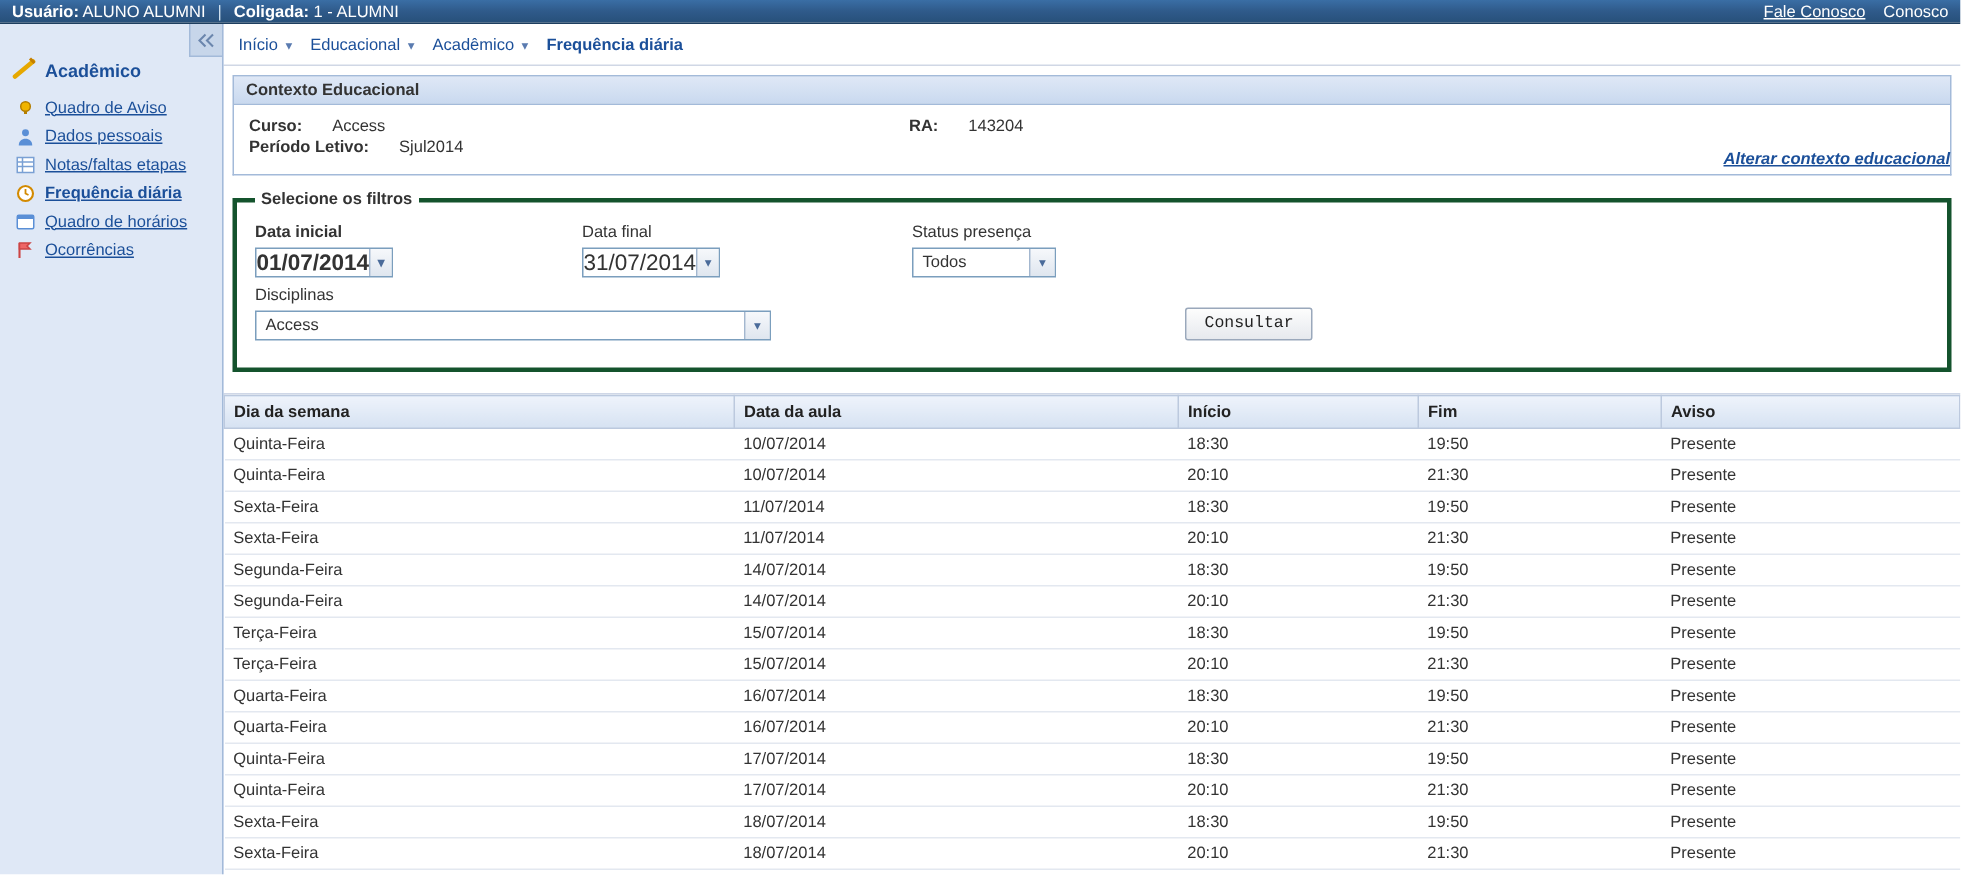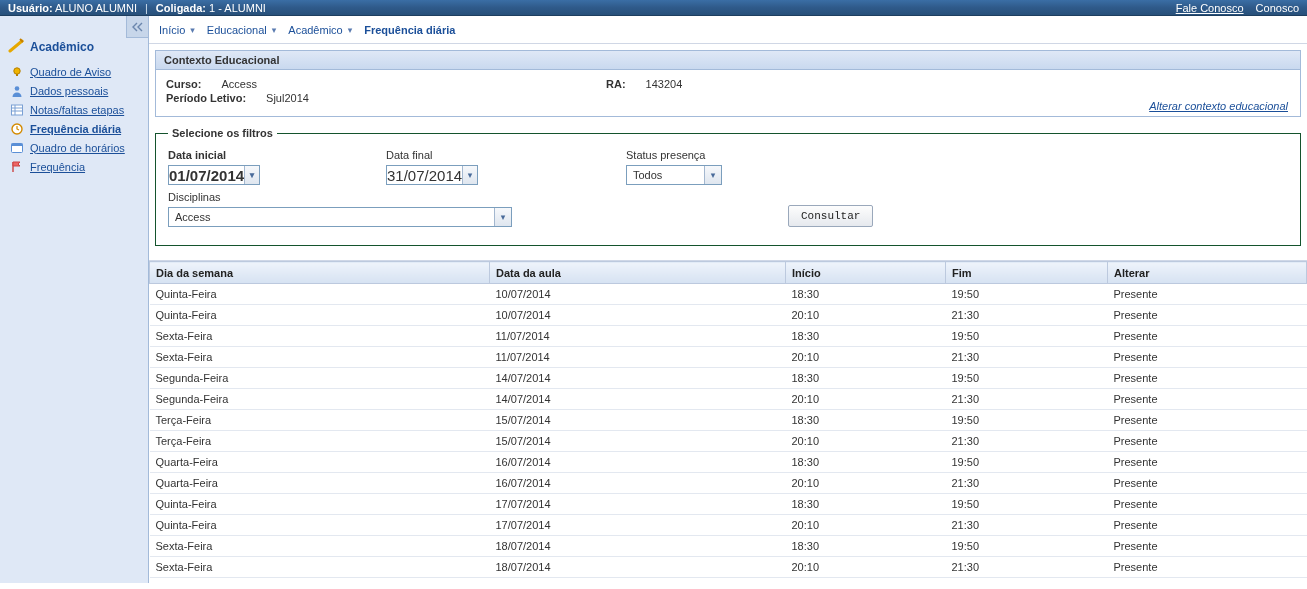--- a/index.html
+++ b/index.html
@@ -106,42 +106,43 @@
     padding: 8px 10px 10px 10px;
     position: relative;
     background: #fff;
   }
   .ctx-grid { display:flex; }
   .ctx-col { flex: 1 1 auto; }
   .ctx-col.label-col { flex: 0 0 440px; }
   .ctx-row { display:flex; gap:20px; margin-bottom: 2px; }
   .ctx-row .k { font-weight: bold; }
   .panel-bd .alter-link {
-    position: absolute; right: 12px; bottom: 4px;
+    position: absolute; right: 0; bottom: 4px;
     color: #1b4f99; text-decoration: underline;
     font-style: italic;
     cursor: pointer;
+    font-weight: bold;
   }
 
   
   fieldset.filters {
     margin: 10px 6px 0 6px;
-    border: 1px solid #14532d;
+    border: 3px solid #14532d;
     padding: 10px 12px 14px 12px;
   }
   fieldset.filters legend {
     padding: 0 4px;
     font-weight: bold;
     color: #333;
   }
   .filter-row { display:flex; gap: 0; margin-bottom: 4px; }
   .fcol { margin-right: 4px; }
   .fcol.w1 { width: 214px; font-weight: bold; }
   .fcol.w2 { width: 216px; }
-  .fcol.w3 { width: 200px; margin-left: 20px; }
+  .fcol.w3 { width: 200px; }
   .fcol.wide { width: 430px; }
   .flabel { display:block; margin-bottom: 4px; }
   .date-field, .select-field, .combo-field {
     border: 1px solid #7b9ebd;
     height: 20px;
     background: #fff;
     display: flex;
     align-items: center;
   }
   .date-field { width: 92px; }
@@ -293,21 +294,21 @@
           </span>
           <a>Quadro de horários</a>
         </li>
         <li>
           <span class="tree-ico">
             <svg width="14" height="14" viewBox="0 0 14 14">
               <path d="M3 2v10" stroke="#c44" stroke-width="1.4"></path>
               <path d="M3 2h7l-2 2 2 2H3z" fill="#e66" stroke="#c44"></path>
             </svg>
           </span>
-          <a>Frequência</a>
+          <a>Ocorrências</a>
         </li>
       </ul>
   </div>
 
   <div class="content">
 
     <div class="breadcrumb">
       <a>Início</a>
         <span class="chev">▾</span>
       <span style="width:4px"></span>
@@ -394,21 +395,21 @@
             <col class="c3">
             <col class="c4">
             <col class="c5">
         </colgroup>
         <thead>
             <tr id="grid-head">
               <th>Dia da semana</th>
               <th>Data da aula</th>
               <th>Início</th>
               <th>Fim</th>
-              <th>Alterar</th>
+              <th>Aviso</th>
             </tr>
           </thead>
         <tbody id="grid-body">
             <tr>
               <td>Quinta-Feira</td>
               <td>10/07/2014</td>
               <td>18:30</td>
               <td>19:50</td>
               <td>Presente</td>
             </tr>

